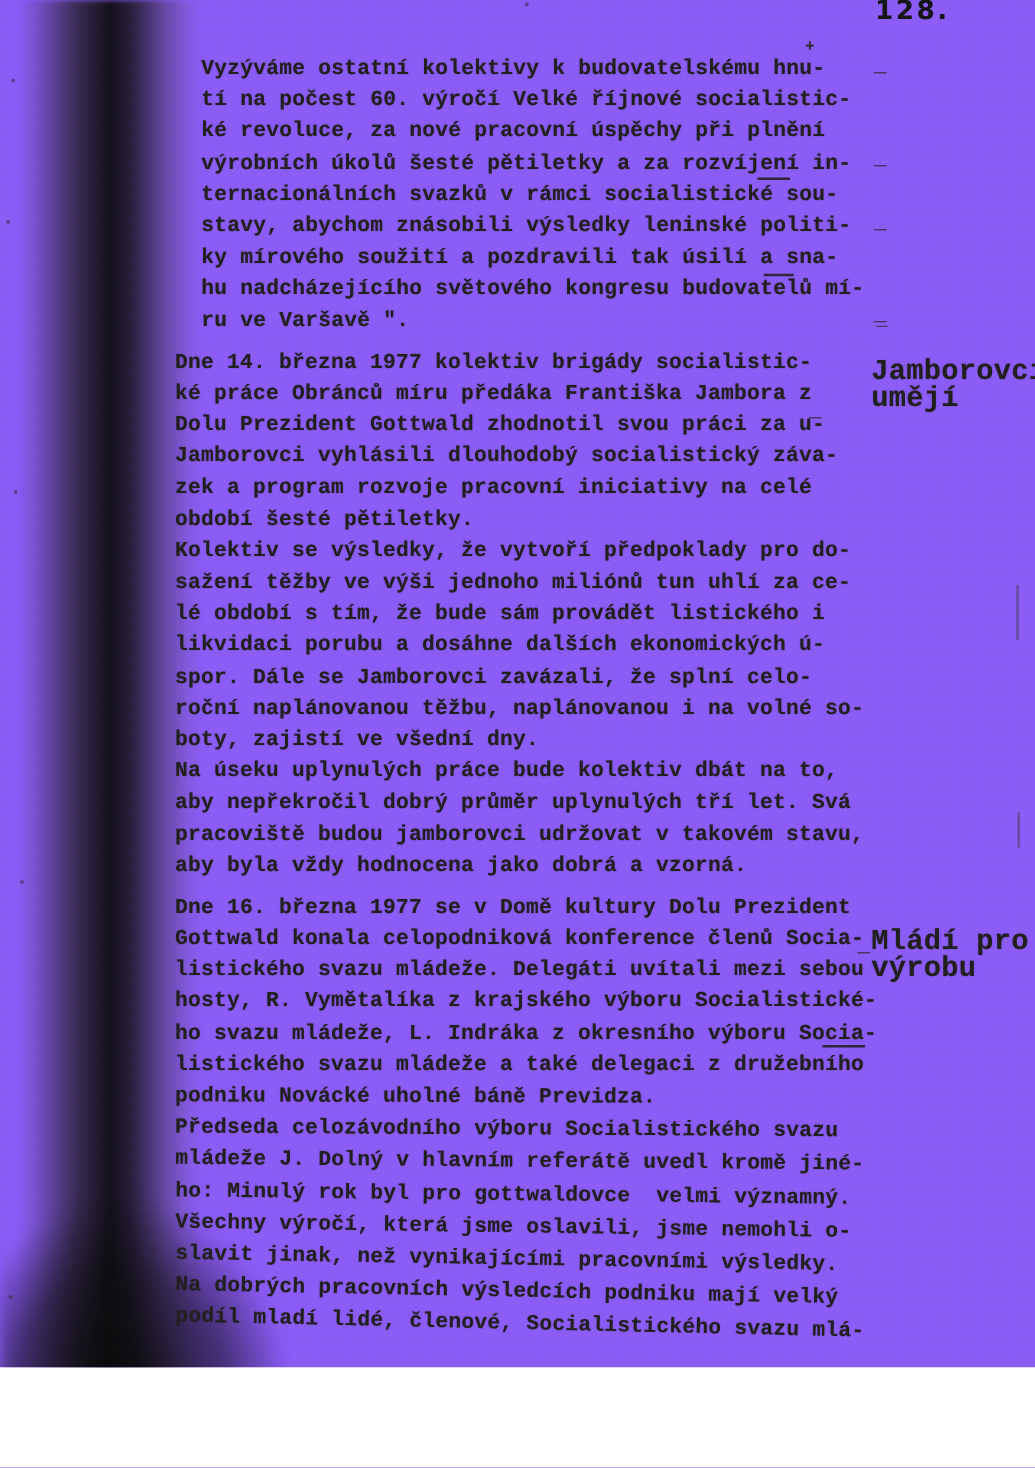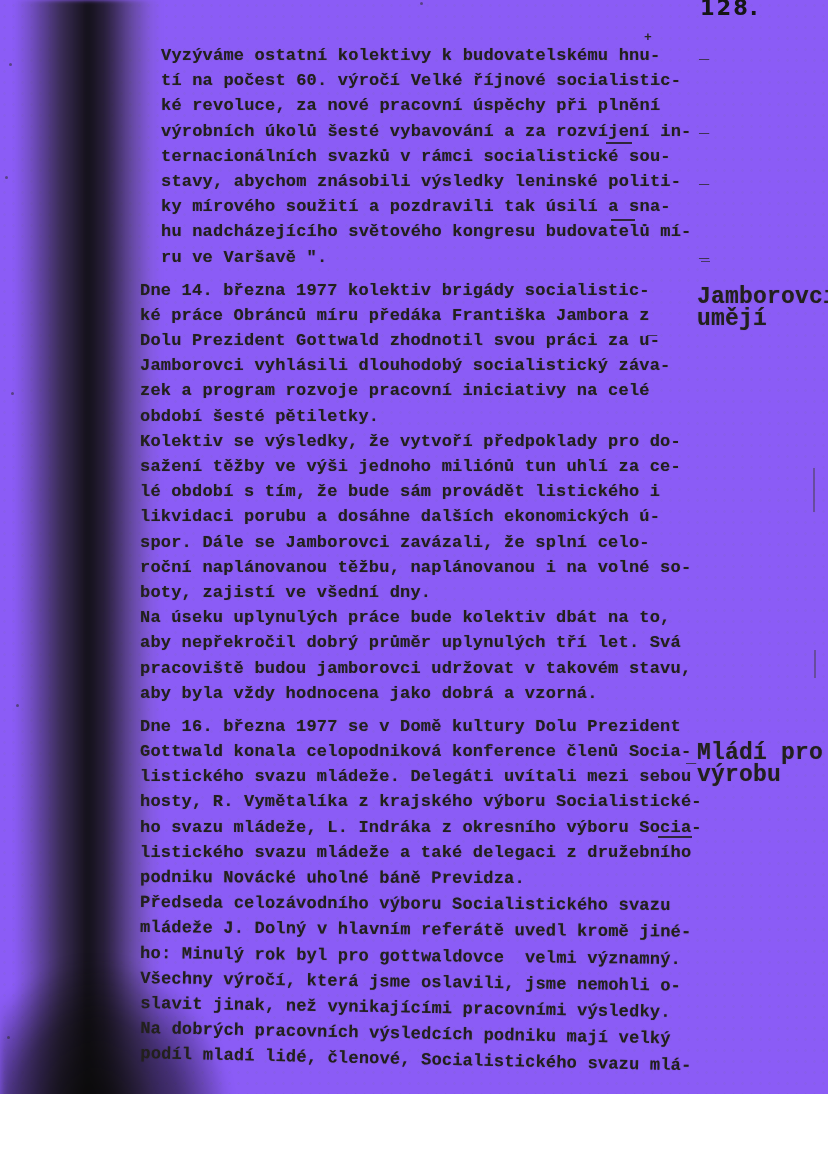--- a/index.html
+++ b/index.html
@@ -96,21 +96,21 @@
   <div class="gutter"></div>
   <div class="gutter-foot"></div>
 
   <div class="page-number">128.</div>
 
   <div class="text-column" id="text-col">
       <div class="para indented">
         <div class="line">Vyzýváme ostatní kolektivy k budovatelskému hnu-</div>
         <div class="line">tí na počest 60. výročí Velké říjnové socialistic-</div>
         <div class="line">ké revoluce, za nové pracovní úspěchy při plnění</div>
-        <div class="line">výrobních úkolů šesté vybavování a za rozvíjení in-</div>
+        <div class="line">výrobních úkolů šesté pětiletky a za rozvíjení in-</div>
         <div class="line">ternacionálních svazků v rámci socialistické sou-</div>
         <div class="line">stavy, abychom znásobili výsledky leninské politi-</div>
         <div class="line">ky mírového soužití a pozdravili tak úsilí a sna-</div>
         <div class="line">hu nadcházejícího světového kongresu budovatelů mí-</div>
         <div class="line">ru ve Varšavě ".</div>
       </div>
       <div class="para">
         <div class="line">Dne 14. března 1977 kolektiv brigády socialistic-</div>
         <div class="line">ké práce Obránců míru předáka Františka Jambora z</div>
         <div class="line">Dolu Prezident Gottwald zhodnotil svou práci za u-</div>

